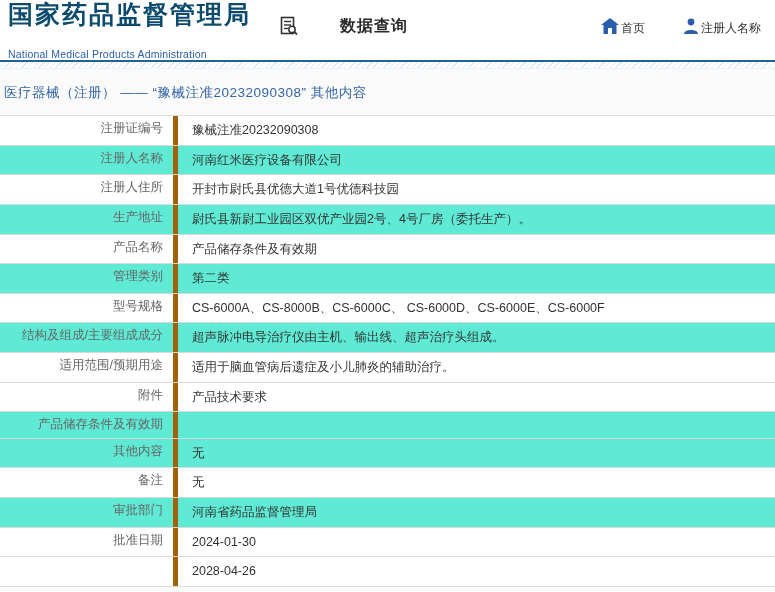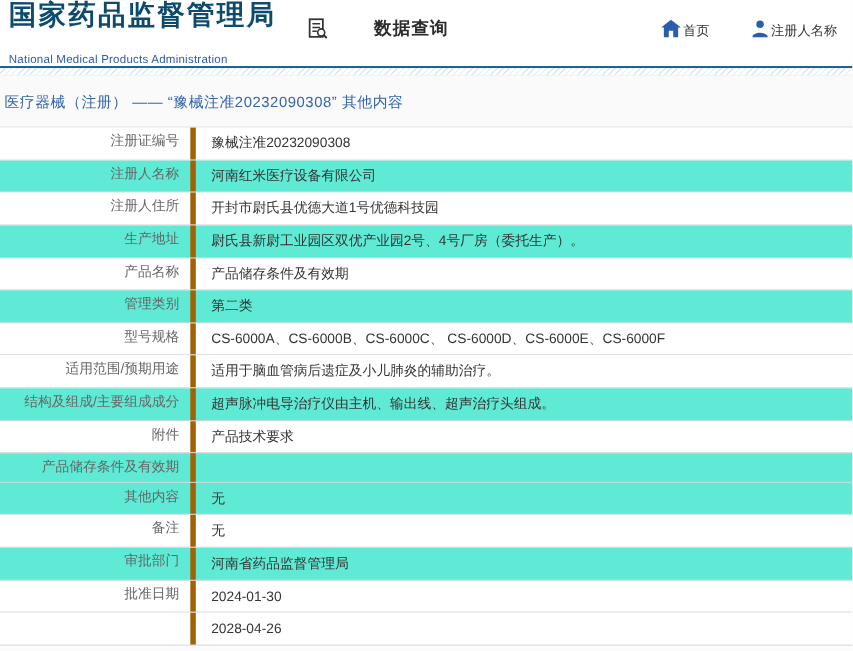--- a/index.html
+++ b/index.html
@@ -208,33 +208,33 @@
       <div class="info-row shaded">
         <div class="info-label">
           <span>管理类别</span>
         </div>
         <div class="info-value">第二类</div>
       </div>
       <div class="info-row">
         <div class="info-label">
           <span>型号规格</span>
         </div>
-        <div class="info-value">CS-6000A、CS-6000B、CS-6000C、 CS-6000D、CS-6000E、CS-6000F</div>
+        <div class="info-value">CS-6000A、CS-8000B、CS-6000C、 CS-6000D、CS-6000E、CS-6000F</div>
+      </div>
+      <div class="info-row shaded">
+        <div class="info-label">
+          <span>结构及组成/主要组成成分</span>
+        </div>
+        <div class="info-value">超声脉冲电导治疗仪由主机、输出线、超声治疗头组成。</div>
       </div>
       <div class="info-row">
         <div class="info-label">
           <span>适用范围/预期用途</span>
         </div>
         <div class="info-value">适用于脑血管病后遗症及小儿肺炎的辅助治疗。</div>
-      </div>
-      <div class="info-row shaded">
-        <div class="info-label">
-          <span>结构及组成/主要组成成分</span>
-        </div>
-        <div class="info-value">超声脉冲电导治疗仪由主机、输出线、超声治疗头组成。</div>
       </div>
       <div class="info-row">
         <div class="info-label">
           <span>附件</span>
         </div>
         <div class="info-value">产品技术要求</div>
       </div>
       <div class="info-row shaded">
         <div class="info-label">
           <span>产品储存条件及有效期</span>

